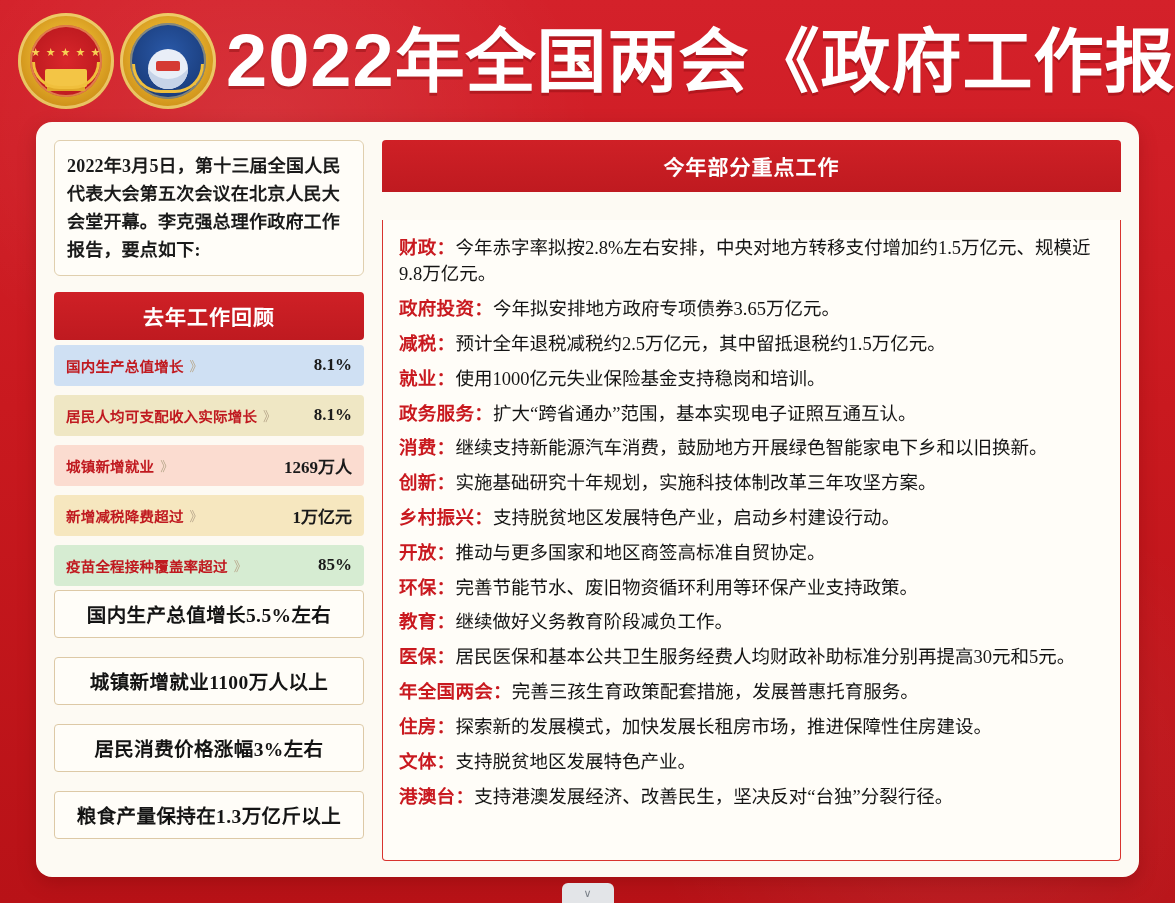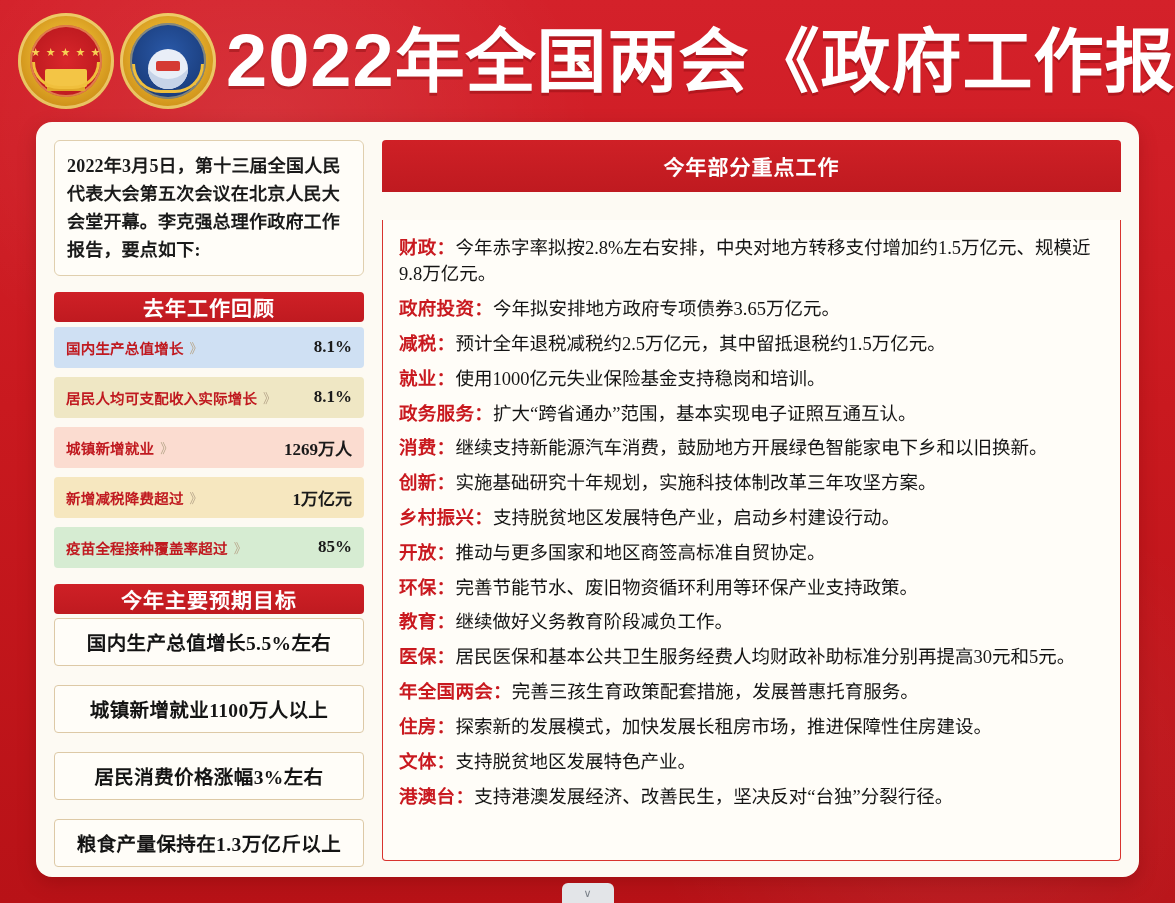--- a/index.html
+++ b/index.html
@@ -398,21 +398,20 @@
           <span class="stat-arrow">》</span>
           <span class="stat-value">1万亿元</span>
         </div>
         <div class="stat-row" style="background:#d6ecd2">
           <span class="stat-label">疫苗全程接种覆盖率超过</span>
           <span class="stat-arrow">》</span>
           <span class="stat-value">85%</span>
         </div>
       </div>
 
-      <div class="section-head">今年主要预期目标</div>
 
       <div class="goals">
         <div class="goal-row">国内生产总值增长5.5%左右</div>
         <div class="goal-row">城镇新增就业1100万人以上</div>
         <div class="goal-row">居民消费价格涨幅3%左右</div>
         <div class="goal-row">粮食产量保持在1.3万亿斤以上</div>
       </div>
 
     </div>
 

